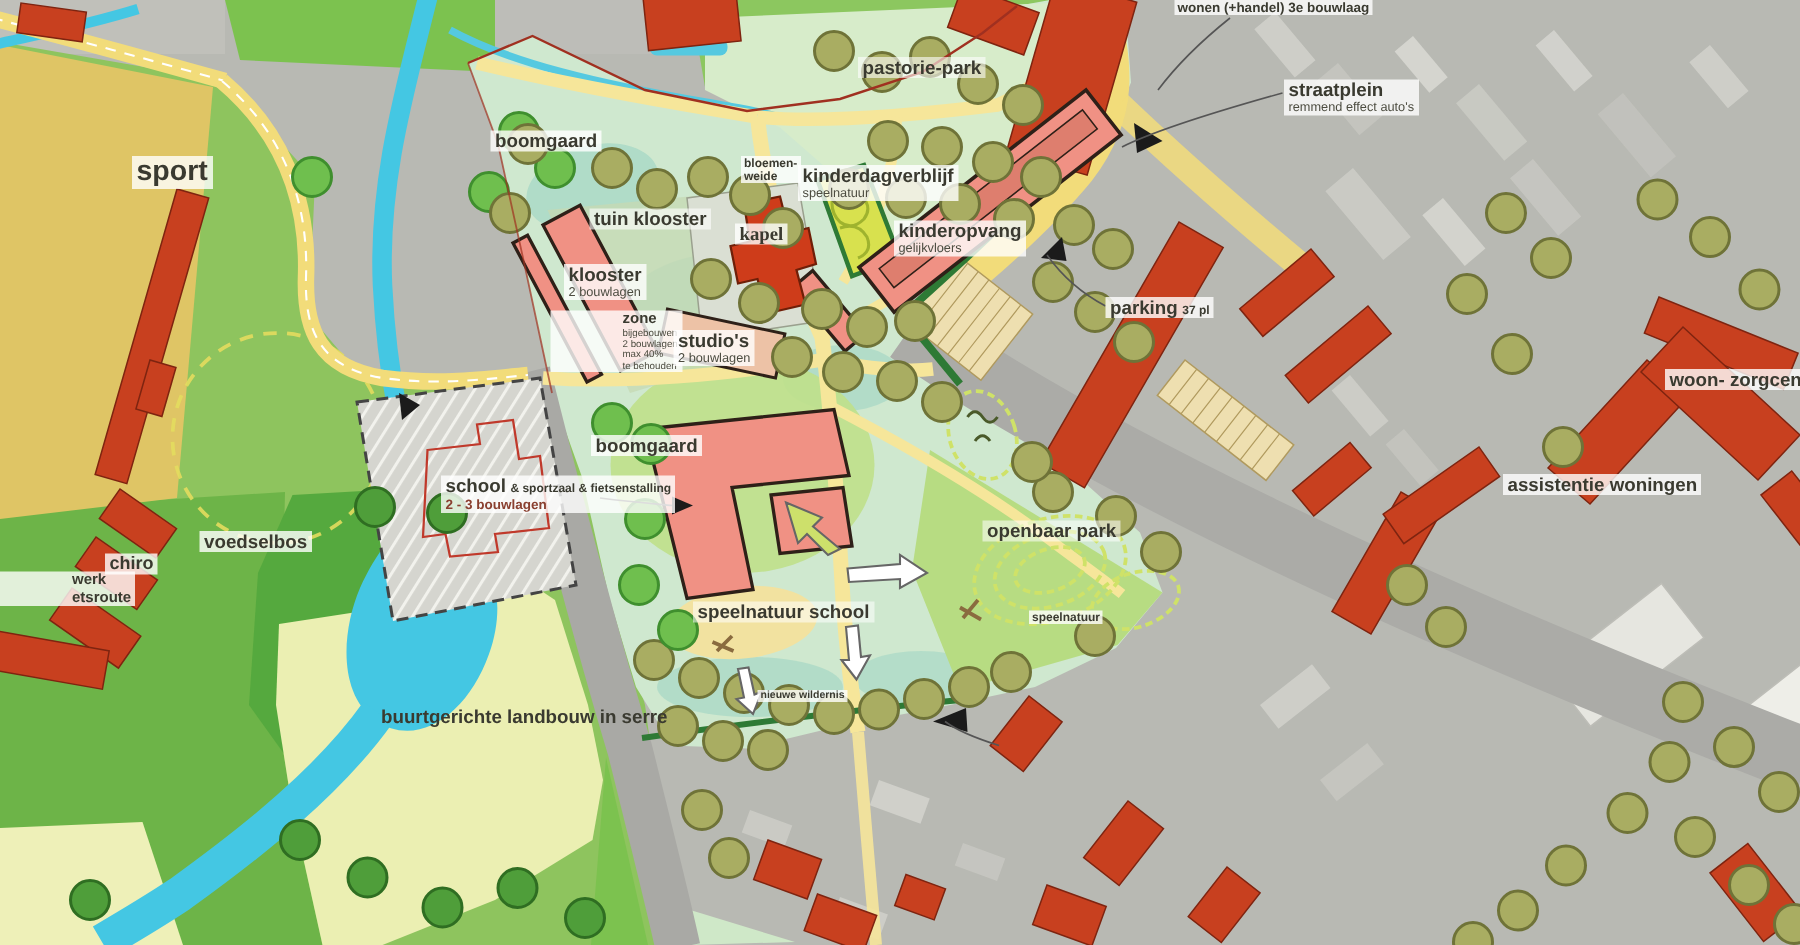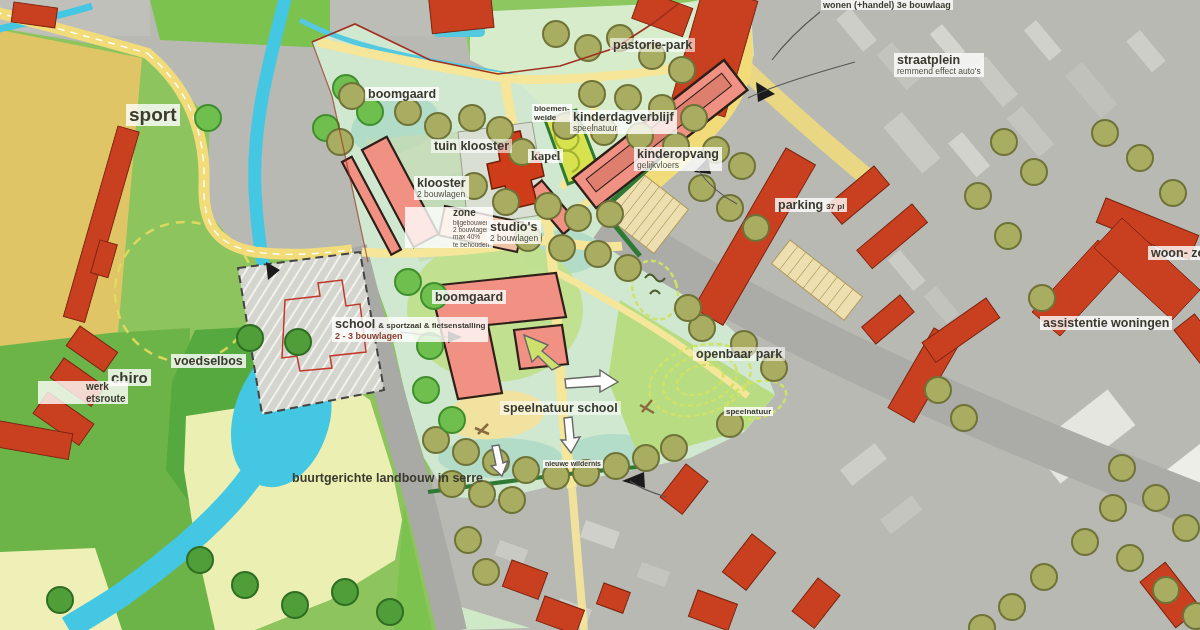--- a/index.html
+++ b/index.html
@@ -6,21 +6,21 @@
   #stage{position:relative;width:1200px;height:630px;overflow:hidden;
          font-family:"Liberation Sans",sans-serif;background:#b8b9b3;}
   #stage svg{position:absolute;left:0;top:0;}
   
   .to{fill:#a9ad62;stroke:#6f7338;stroke-width:2;}
   .tg{fill:#6fbf4e;stroke:#3f8f2e;stroke-width:2;}
   .td{fill:#4f9e3a;stroke:#2f6e22;stroke-width:2;}
   
   .lbl{position:absolute;background:rgba(255,255,255,.8);color:#3a3a30;
        font-size:12.5px;font-weight:bold;line-height:1.15;padding:0 3px;
-       white-space:nowrap;z-index:5;margin-left:38px;}
+       white-space:nowrap;z-index:5;}
   .lbl .sub{display:block;font-size:8.5px;font-weight:normal;color:#4c4c40;}
   .lbl .sub-red{display:block;font-size:9px;font-weight:bold;color:#8a4030;}
   .lbl .inl{font-size:8px;font-weight:bold;margin-left:3px;color:#3a3a30;}
   .lbl.tiny{font-size:8px;font-weight:bold;padding:0 2px;}
   .lbl.small{font-size:10px;padding-left:48px;}
   .lbl .ln{display:block;}
 </style>
 </head>
 <body>
 
@@ -391,21 +391,21 @@
 
 <div class="lbl" style="left:1002px;top:316px;"><span>assistentie woningen</span></div>
 
 <div class="lbl" style="left:394px;top:290px;"><span>boomgaard</span></div>
 
 <div class="lbl" style="left:294px;top:317px;">
   <span>school</span><span class="inl">&amp; sportzaal &amp; fietsenstalling</span>
   <span class="sub-red">2 - 3 bouwlagen</span>
 </div>
 
-<div class="lbl" style="left:70px;top:369px;font-size:15px;"><span>chiro</span></div>
+<div class="lbl" style="left:70px;top:369px;font-size:12px;"><span>chiro</span></div>
 
 <div class="lbl" style="left:133px;top:354px;"><span>voedselbos</span></div>
 
 <div class="lbl small" style="left:0px;top:381px;">
   <span class="ln">werk</span>
   <span class="ln">etsroute</span>
 </div>
 
 <div class="lbl" style="left:251px;top:471px;background:transparent;"><span>buurtgerichte landbouw in serre</span></div>
 

